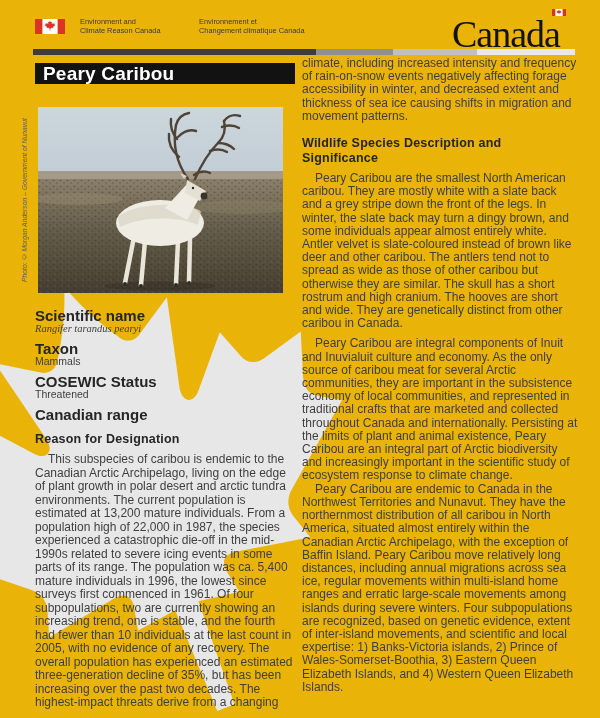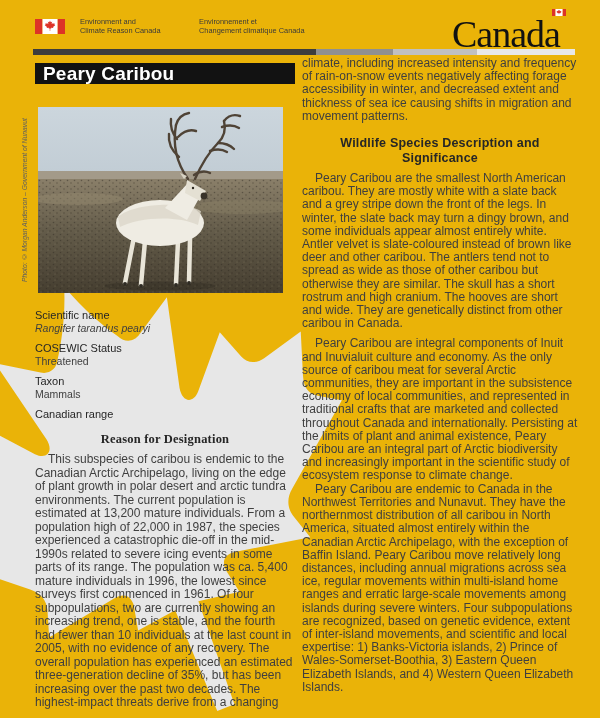--- a/index.html
+++ b/index.html
@@ -39,28 +39,28 @@
   }
   .photo-frame { position:absolute; left:3px; top:44px; width:245px; height:186px; }
   .photo-credit {
     position:absolute; left:-14px; top:44px; height:186px; width:11px;
     writing-mode:vertical-rl; transform:rotate(180deg);
     font-size:6.8px; font-style:italic; color:#5f5f5f; text-align:center;
     white-space:nowrap;
   }
   .info-block { position:absolute; left:0; top:246px; width:260px; }
   .info-entry { margin-bottom:7px; }
-  .info-label { font-size:11px; font-weight:normal; color:#262626; line-height:13px; }
+  .info-label { font-size:15px; font-weight:bold; color:#262626; line-height:13px; }
   .info-value { font-size:10.5px; color:#3f3f3f; line-height:13px; }
-  .italic { font-style:italic; }
+  .italic { font-style:italic;font-family:Liberation Serif, serif; }
   .sec-heading {
     font-size:12.5px; font-weight:bold; color:#262626; line-height:15px;
-    margin:0 0 6px 0; letter-spacing:0.2px;text-align:center;
-  }
-  .reason-head { margin-top:11px;font-family:Liberation Serif, serif; }
+    margin:0 0 6px 0; letter-spacing:0.2px;
+  }
+  .reason-head { margin-top:11px; }
   .body-text { font-size:12px; line-height:13.5px; color:#3f3f3f; margin:0; }
   .col-right .body-text { line-height:13.2px; }
   .indent { text-indent:13px; }
   .mt-head { margin-top:13px; }
   .mt-para { margin-top:7px; }
 </style>
 </head>
 <body>
 
 <div class="page">
@@ -174,26 +174,26 @@
       <circle cx="155" cy="81" r="1.2" fill="#2a251e"></circle>
       <path d="M146,72 L142,66 L149,69 Z" fill="#d8d3c4"></path>
     </svg>
 
     <div class="info-block">
       <div class="info-entry">
         <div class="info-label">Scientific name</div>
         <div class="info-value italic">Rangifer tarandus pearyi</div>
       </div>
       <div class="info-entry">
+        <div class="info-label">Taxon</div>
+        <div class="info-value">Mammals</div>
+      </div>
+      <div class="info-entry">
         <div class="info-label">COSEWIC Status</div>
         <div class="info-value">Threatened</div>
-      </div>
-      <div class="info-entry">
-        <div class="info-label">Taxon</div>
-        <div class="info-value">Mammals</div>
       </div>
       <div class="info-entry">
         <div class="info-label">Canadian range</div>
       </div>
 
       <div class="sec-heading reason-head">Reason for Designation</div>
       <p class="body-text indent">This subspecies of caribou is endemic to the Canadian Arctic Archipelago, living on the edge of plant growth in polar desert and arctic tundra environments. The current population is estimated at 13,200 mature individuals. From a population high of 22,000 in 1987, the species experienced a catastrophic die-off in the mid-1990s related to severe icing events in some parts of its range. The population was ca. 5,400 mature individuals in 1996, the lowest since surveys first commenced in 1961. Of four subpopulations, two are currently showing an increasing trend, one is stable, and the fourth had fewer than 10 individuals at the last count in 2005, with no evidence of any recovery. The overall population has experienced an estimated three-generation decline of 35%, but has been increasing over the past two decades. The highest-impact threats derive from a changing</p>
     </div>
   </div>
 

